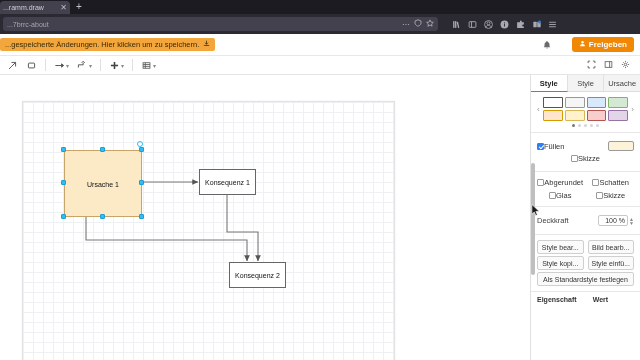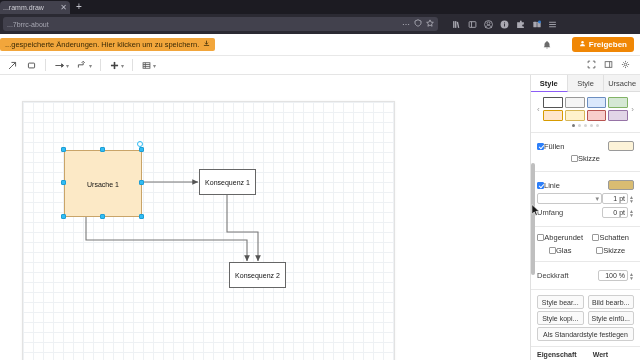--- a/index.html
+++ b/index.html
@@ -445,37 +445,20 @@
         <span class="cb on"></span>
         <span class="cb-label">Füllen</span>
         <span class="color-chip" style="background:#fdf3d8"></span>
       </div>
       <div class="row">
         <span class="cb"></span>
         <span class="cb-label">Skizze</span>
       </div>
     </div>
 
-    <div class="psec">
-      <div class="row">
-        <span class="cb on"></span>
-        <span class="cb-label">Linie</span>
-        <span class="color-chip" style="background:#d9bc72"></span>
-      </div>
-      <div class="row">
-        <span class="ctl line-style">▾</span>
-        <span class="ctl num">1 pt</span>
-        <span class="spin">▲<br>▼</span>
-      </div>
-      <div class="row">
-        <span class="lbl">Umfang</span>
-        <span class="ctl num" style="margin-left:auto">0 pt</span>
-        <span class="spin">▲<br>▼</span>
-      </div>
-    </div>
 
     <div class="psec">
       <div class="halfcols">
         <div class="row" style="margin:1px 0">
           <span class="cb"></span>
           <span class="cb-label">Abgerundet</span>
         </div>
         <div class="row" style="margin:1px 0">
           <span class="cb"></span>
           <span class="cb-label">Schatten</span>

